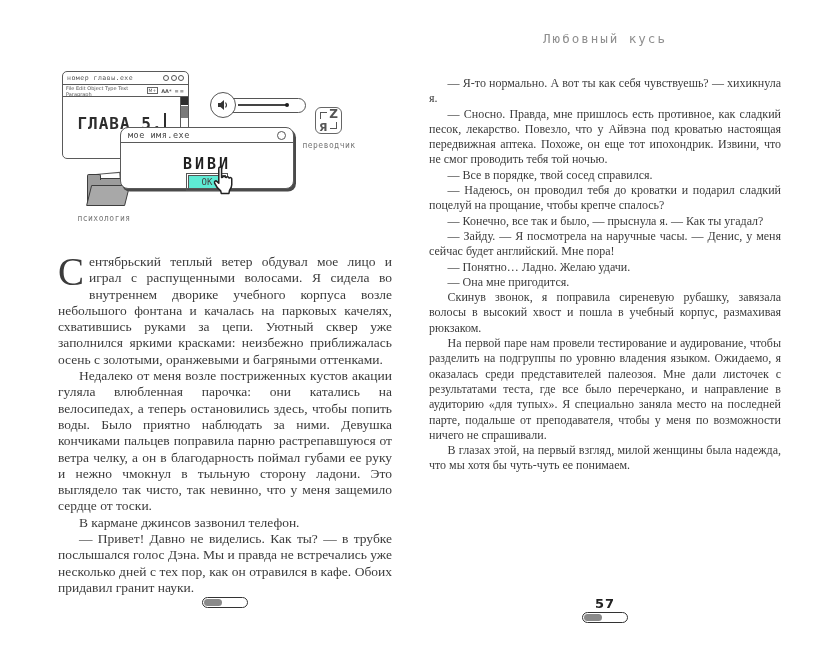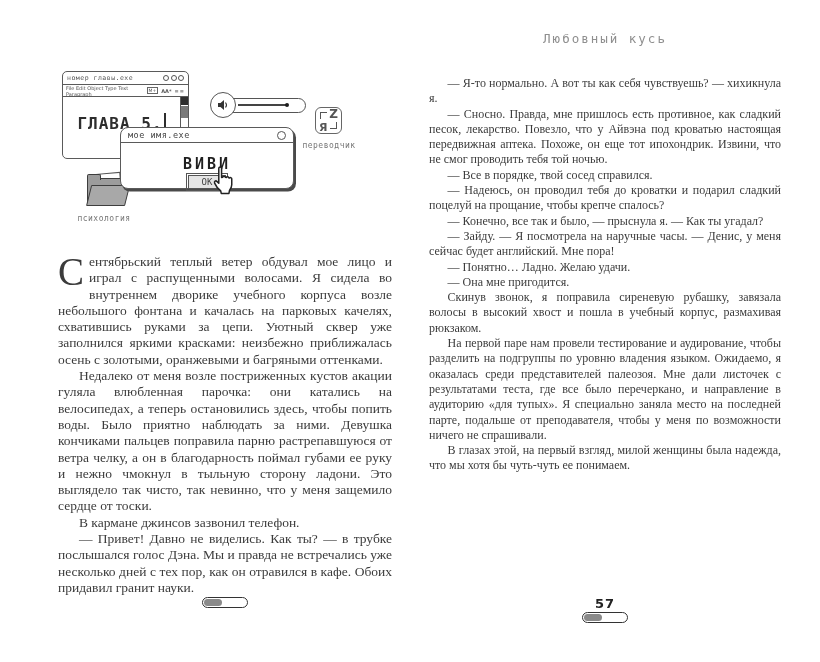--- a/index.html
+++ b/index.html
@@ -66,21 +66,21 @@
   
   .win2{left:120px;top:127px;width:174px;height:62px;border-radius:8px;z-index:3;
     box-shadow:2px 2.5px 0 #4a4a4a;}
   .win2-titlebar{height:14px;border-bottom:1.5px solid #5a5a5a;display:flex;align-items:center;
     justify-content:space-between;padding:0 7px;}
   .win2-title{font:8.5px "DejaVu Sans Mono",monospace;color:#444;letter-spacing:.5px;}
   .win2-circle{width:7px;height:7px;border:1.2px solid #555;border-radius:50%;}
   .vivi{text-align:center;font:bold 15px "DejaVu Sans Mono",monospace;letter-spacing:3px;color:#1f1f1f;margin-top:12px;}
   .ok-btn{width:38px;height:14px;margin:2px auto 0;border:1px solid #555;outline:1px solid #555;
     outline-offset:1.5px;display:flex;align-items:center;justify-content:center;
-    font:9px "DejaVu Sans Mono",monospace;color:#444;background:#e5e5e5;box-sizing:border-box;}
+    font:9px "DejaVu Sans Mono",monospace;color:#444;background:#5eead4;box-sizing:border-box;}
   .hand{position:absolute;left:88px;top:37px;width:26px;height:30px;z-index:4;}
   
   .folder{position:absolute;left:85px;top:172px;width:42px;height:40px;}
   .folder-paper{position:absolute;left:9px;top:1px;width:25px;height:16px;background:#fff;
     border:1px solid #555;transform:rotate(-5deg);}
   .folder-back{position:absolute;left:2px;top:6px;width:34px;height:25px;background:#9c9c9c;
     border:1.2px solid #3d3d3d;border-radius:2px;}
   .folder-back::before{content:'';position:absolute;left:-1.2px;top:-5px;width:12px;height:5px;
     background:#9c9c9c;border:1.2px solid #3d3d3d;border-bottom:none;border-radius:2px 2px 0 0;}
   .folder-front{position:absolute;left:1px;top:13px;width:37px;height:19px;background:#a8a8a8;

